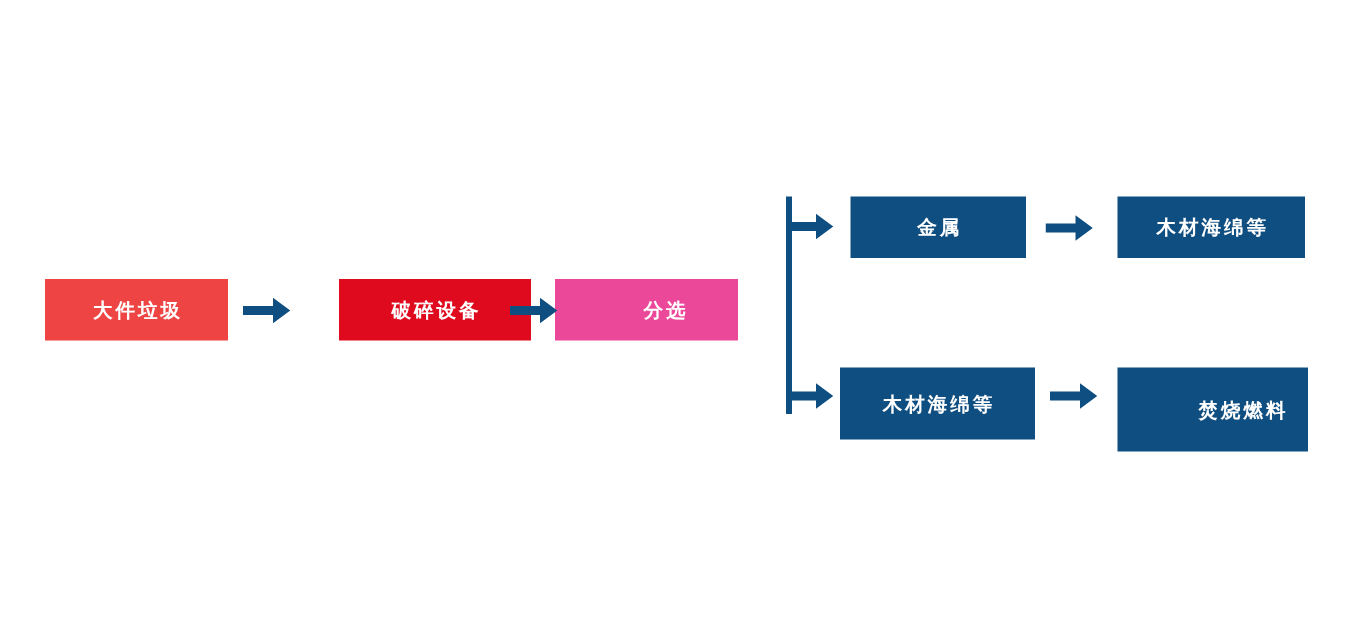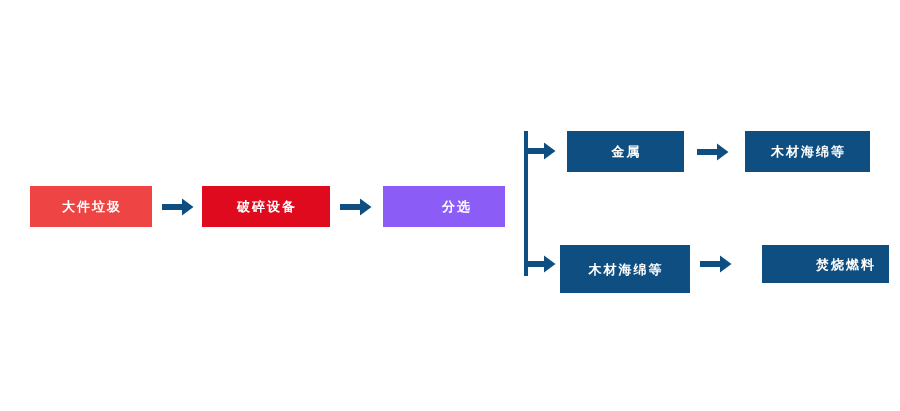--- a/index.html
+++ b/index.html
@@ -27,21 +27,21 @@
     color: #ffffff;
     font-size: 13px;
     font-weight: 700;
     letter-spacing: 2px;
     text-indent: 2px;
     line-height: 1;
     white-space: nowrap;
     user-select: none;
   }
   .node.blue   { background: #0f4e80; }
-  .node.red    { background: #e00a1e; }
+  .node.red    { background: #e00a1e; margin-left: 24px; }
 
   
   .arrow {
     position: absolute;
     display: block;
   }
   .arrow svg { display: block; }
 
   
   .trunk {
@@ -51,29 +51,29 @@
 </style>
 </head>
 <body>
 
 <div id="canvas">
 
   <div class="node blue" style="left: 30px; top: 186px; width: 122px; height: 41px; background: #ef4444;">大件垃圾</div>
 
   <div class="node red" style="left: 202px; top: 186px; width: 128px; height: 41px; background: rgb(224, 10, 30);">破碎设备</div>
 
-  <div class="node blue" style="left: 383px; top: 186px; width: 122px; height: 41px; background: #8b5cf6; padding-left: 24px;">分选</div>
+  <div class="node blue" style="left: 370px; top: 186px; width: 122px; height: 41px; background: #ec4899; padding-left: 24px;">分选</div>
 
   <div class="node blue" style="left: 567px; top: 131px; width: 117px; height: 41px; background: rgb(15, 78, 128);">金属</div>
 
   <div class="node blue" style="left: 745px; top: 131px; width: 125px; height: 41px; background: rgb(15, 78, 128);">木材海绵等</div>
 
   <div class="node blue" style="left: 560px; top: 245px; width: 130px; height: 48px; background: rgb(15, 78, 128);">木材海绵等</div>
 
-  <div class="node blue" style="left: 762px; top: 245px; width: 127px; height: 38px; background: rgb(15, 78, 128); padding-left: 39px;">焚烧燃料</div>
+  <div class="node blue" style="left: 745px; top: 245px; width: 127px; height: 56px; background: rgb(15, 78, 128); padding-left: 39px;">焚烧燃料</div>
 
   <span class="arrow" style="left: 162px; top: 196px;">
     <svg viewBox="0 0 32 22" width="32" height="22" aria-hidden="true">
       <path d="M0 8 H20 V2.5 L31.5 11 L20 19.5 V14 H0 Z" fill="#0f4e80"></path>
     </svg>
   </span>
 
   <span class="arrow" style="left: 340px; top: 196px;">
     <svg viewBox="0 0 32 22" width="32" height="22" aria-hidden="true">
       <path d="M0 8 H20 V2.5 L31.5 11 L20 19.5 V14 H0 Z" fill="#0f4e80"></path>

